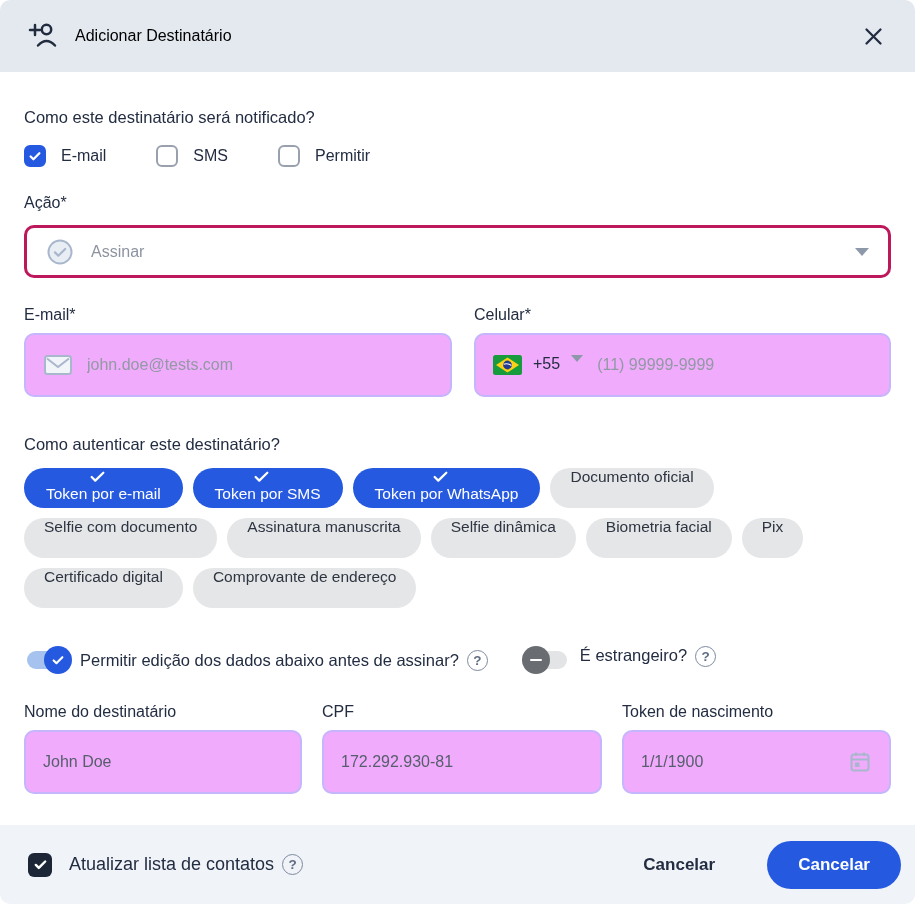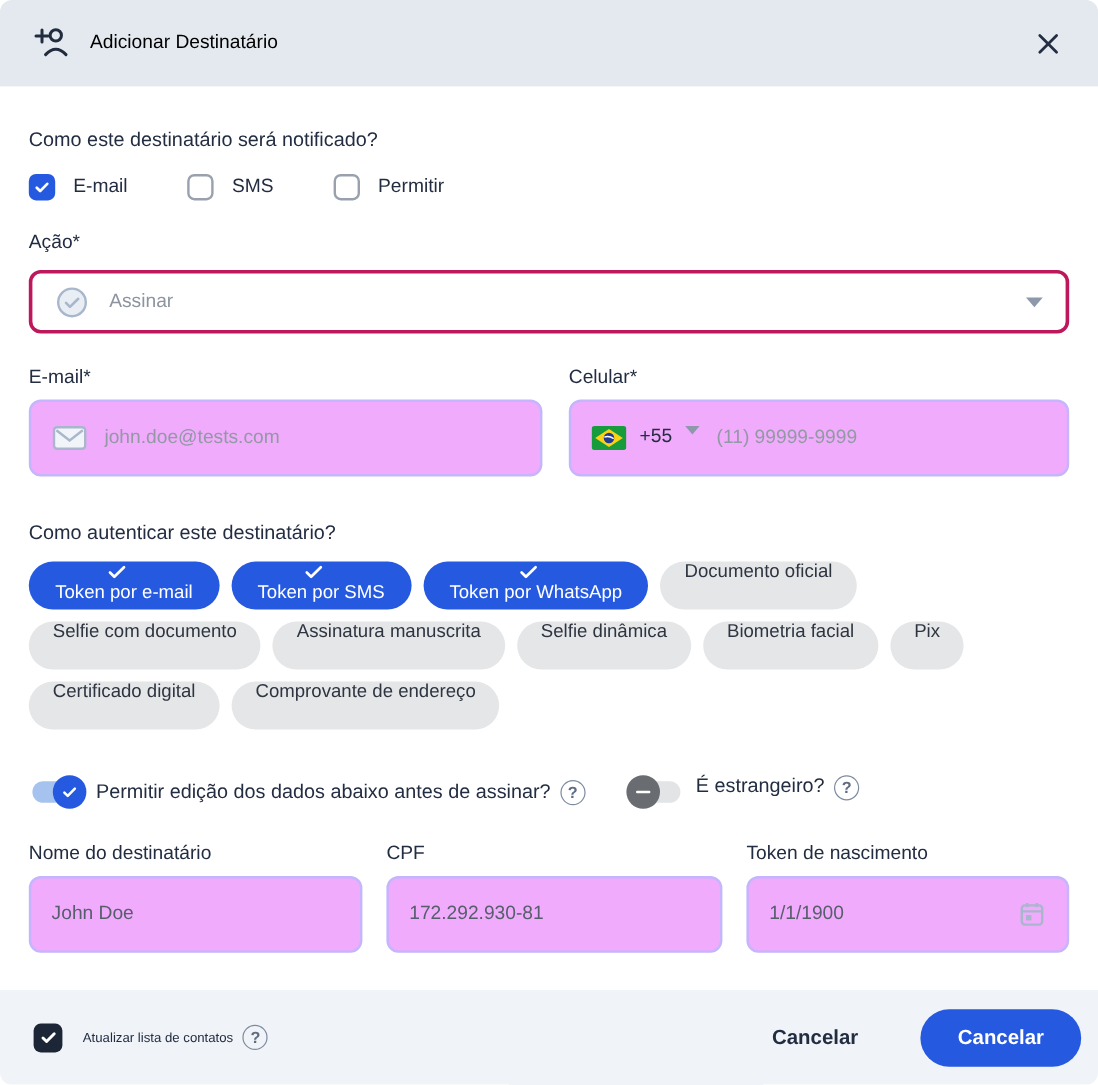--- a/index.html
+++ b/index.html
@@ -66,21 +66,21 @@
   .toggle-label { font-size:16.5px; color:#232d42; margin-left:10px; }
   .help { width:21px; height:21px; border:1.6px solid #7d8aa0; border-radius:50%; color:#5f6d83; font-size:13.5px; font-weight:700; display:inline-flex; align-items:center; justify-content:center; margin-left:8px; cursor:pointer; flex:0 0 21px; }
   .group-foreigner { margin-left:36px; display:flex; align-items:flex-start; }
 
   .three-col { display:grid; grid-template-columns:278px 280px 269px; gap:20px; margin-top:29px; }
   .date-box { justify-content:space-between;gap:12px; }
 
   
   .modal-footer { flex:0 0 79px; background:#f0f3f7; display:flex; align-items:center; padding:0 14px 0 28px; }
   .footer-cb { width:24px; height:24px; background:#1d2636; border-radius:6px; display:flex; align-items:center; justify-content:center; cursor:pointer; flex:0 0 24px; }
-  .footer-cb-label { font-size:11px; color:#232d42; margin-left:17px; }
+  .footer-cb-label { font-size:18px; color:#232d42; margin-left:17px; }
   .footer-spacer { flex:1; }
   .btn-cancel { background:none; border:none; font-family:"Liberation Sans", sans-serif; font-size:17px; font-weight:700; color:#232d42; cursor:pointer; margin-right:46px; }
   .btn-add { height:48px; padding:0 31px; border:none; border-radius:24px; background:#2559e0; color:#fff; font-family:"Liberation Sans", sans-serif; font-size:17px; font-weight:700; cursor:pointer; }
 </style>
 </head>
 <body>
 
 <div class="modal">
 
   <header class="modal-header">

